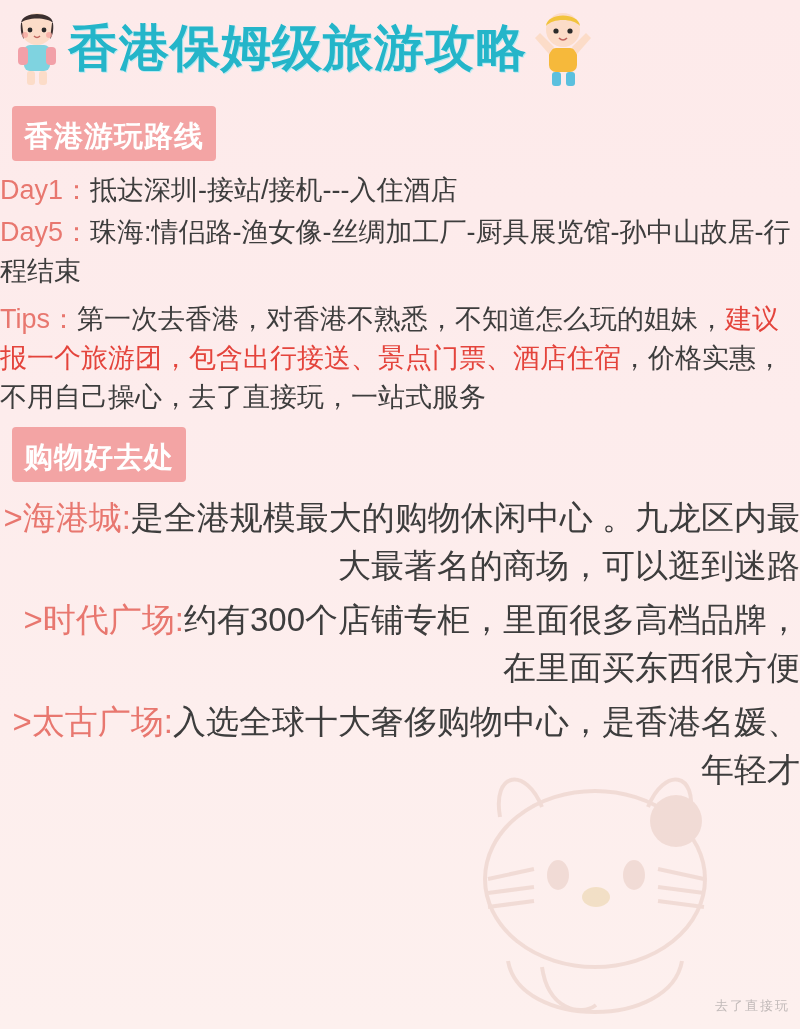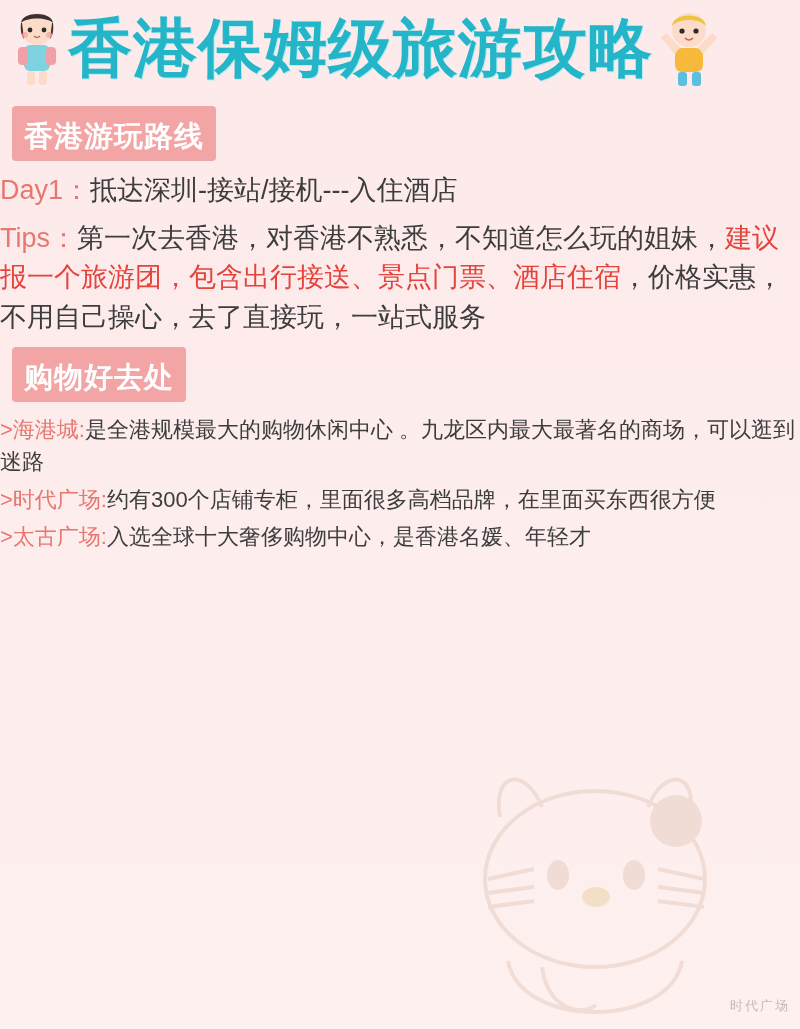--- a/index.html
+++ b/index.html
@@ -51,27 +51,28 @@
     flex: 0 0 auto;
     margin-right: 2px;
   }
   .sticker-right {
     width: 70px;
     height: 80px;
     flex: 0 0 auto;
     margin-left: 2px;
   }
   .main-title {
-    font-size: 64px;
+    font-size: 50px;
     line-height: 1;
     font-weight: bold;
     color: #24b5c9;
     letter-spacing: 1px;
     white-space: nowrap;
     text-shadow: 1px 1px 0 #b9eaf1;
+    font-family: Liberation Serif, serif;
   }
 
   
   .section-head {
     display: inline-block;
     background: #f3a4a4;
     color: #ffffff;
     font-size: 29px;
     font-weight: bold;
     line-height: 1;
@@ -109,24 +110,25 @@
   }
   .tips-label {
     color: #e8776f;
   }
   .tips-highlight {
     color: #e4443c;
   }
 
   
   .shop-row {
-    font-size: 22px;
+    font-size: 33px;
     line-height: 1.45;
     color: #3d3d3d;
     margin: 6px 0 2px 0;
+    text-align: right;
   }
   .shop-name {
     color: #e8776f;
   }
   .shop-desc {
     color: #3d3d3d;
   }
 
   .wm-text {
     position: absolute;
@@ -203,20 +205,23 @@
 
   <div class="content">
 
     <div class="day-row">
       <span class="day-label">Day1：</span><span class="day-text">抵达深圳-接站/接机---入住酒店</span>
     </div>
 
 
 
 
+    <div class="day-row">
+      <span class="day-label">Day5：</span><span class="day-text">珠海:情侣路-渔女像-丝绸加工厂-厨具展览馆-孙中山故居-行程结束</span>
+    </div>
 
     <div class="tips-row">
       <span class="tips-label">Tips：</span><span>第一次去香港，对香港不熟悉，不知道怎么玩的姐妹，</span><span class="tips-highlight">建议报一个旅游团，包含出行接送、景点门票、酒店住宿</span><span>，价格实惠，不用自己操心，去了直接玩，一站式服务</span>
     </div>
   </div>
 
   
   <div class="section-head">购物好去处</div>
 
   <div class="content">
@@ -224,15 +229,15 @@
       <span class="shop-name">&gt;海港城:</span><span class="shop-desc">是全港规模最大的购物休闲中心 。九龙区内最大最著名的商场，可以逛到迷路</span>
     </div>
     <div class="shop-row">
       <span class="shop-name">&gt;时代广场:</span><span class="shop-desc">约有300个店铺专柜，里面很多高档品牌，在里面买东西很方便</span>
     </div>
     <div class="shop-row">
       <span class="shop-name">&gt;太古广场:</span><span class="shop-desc">入选全球十大奢侈购物中心，是香港名媛、年轻才</span>
     </div>
   </div>
 
-  <div class="wm-text">时代广场</div>
+  <div class="wm-text">去了直接玩</div>
 
 </div>
 
 </body></html>

